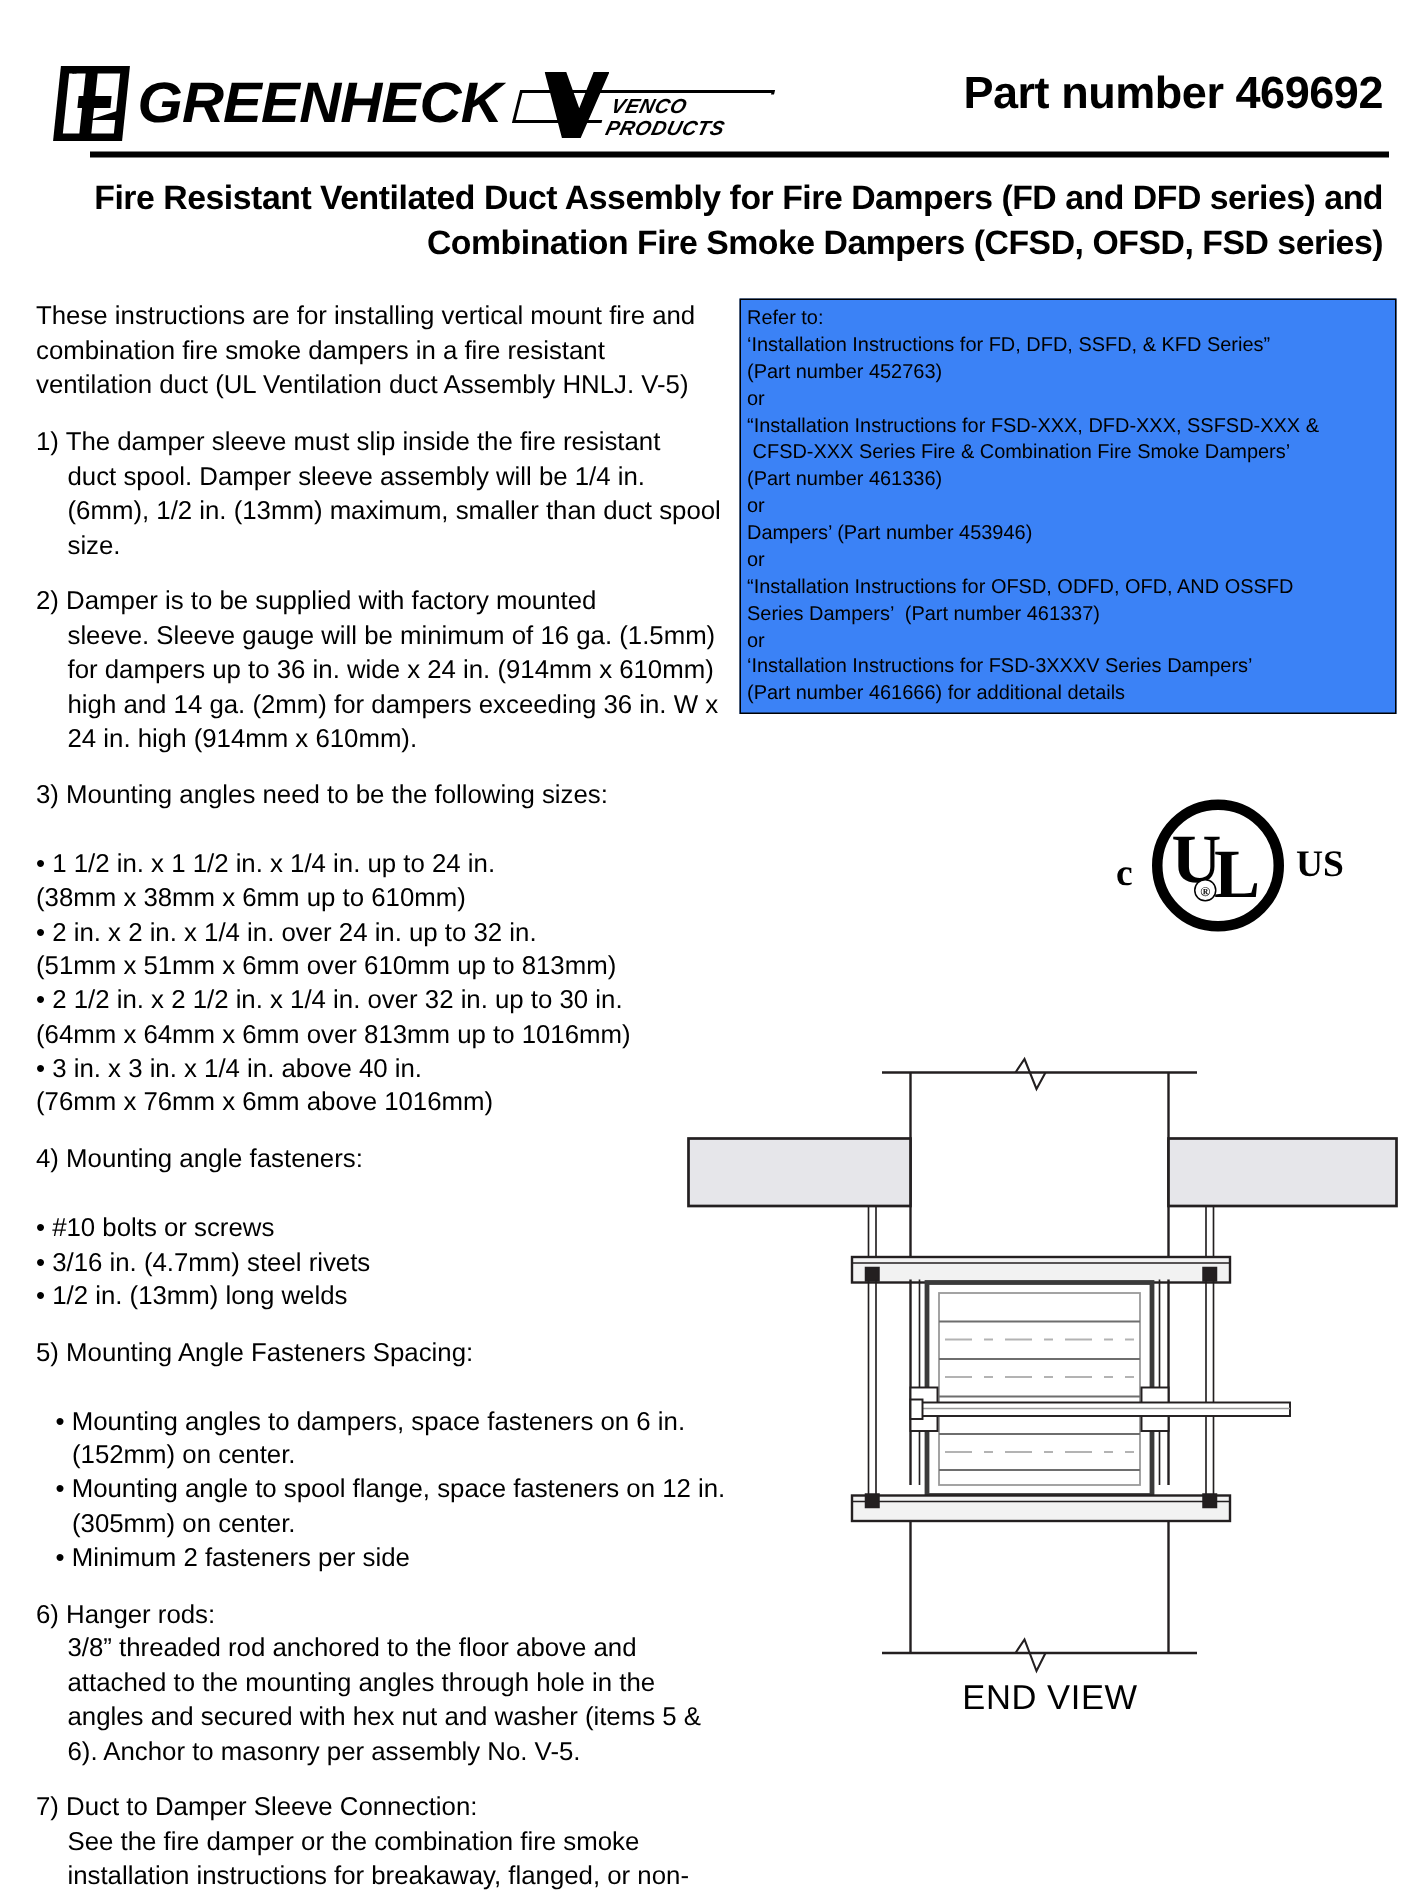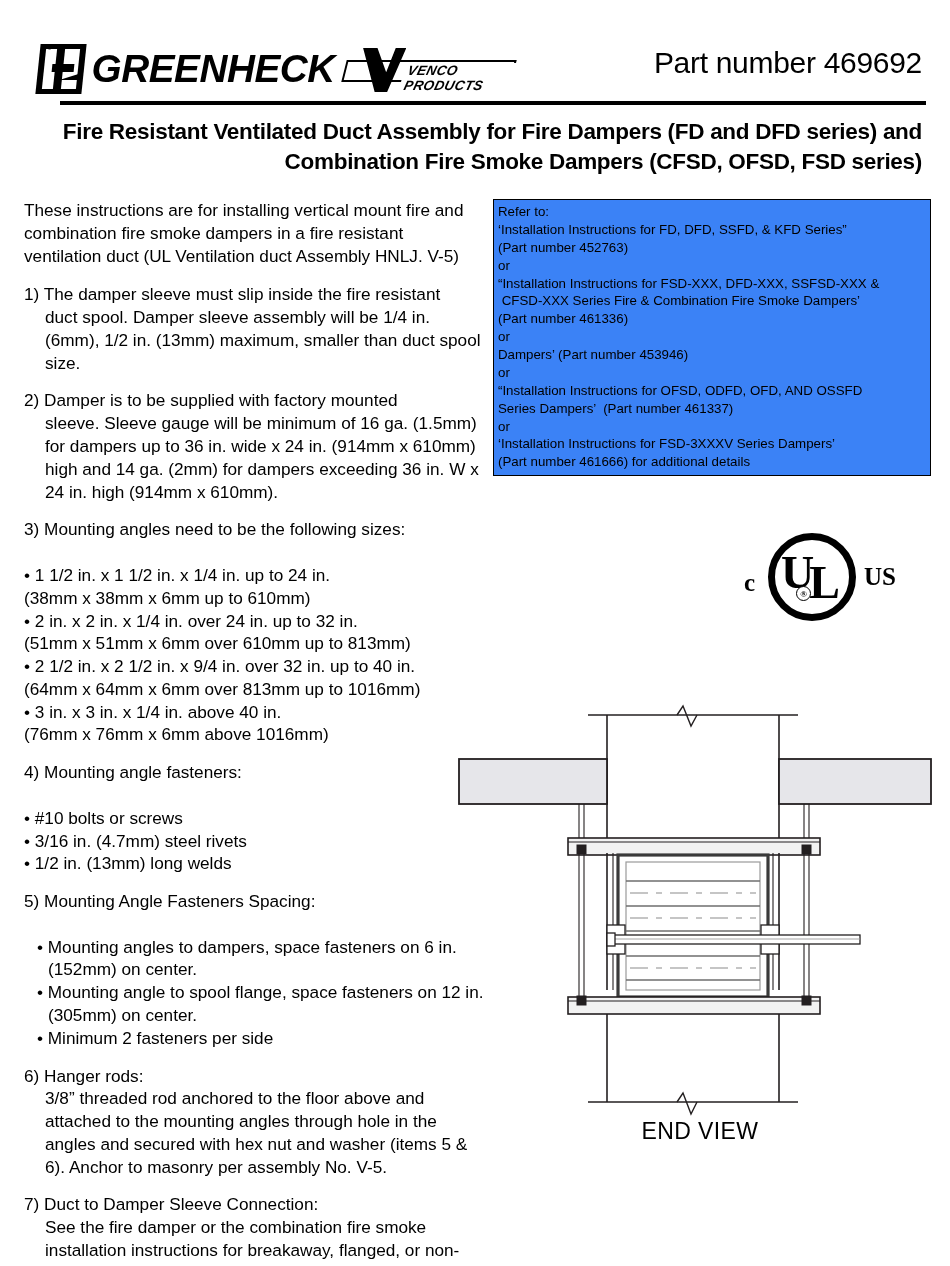--- a/index.html
+++ b/index.html
@@ -98,21 +98,21 @@
     position: absolute; left: 14px; top: 2px;
     width: 48px; height: 44px;
     background: #000;
     clip-path: polygon(10% 0%, 40% 0%, 58% 55%, 78% 0%, 100% 0%, 60% 100%, 34% 100%);
     z-index: 4;
   }
   .part-number {
     position: absolute;
     right: 28px; top: 46px;
     font-size: 30px;
-    font-weight: normal;
+    font-weight: bold;
     letter-spacing: -0.3px;
   }
   .header-rule {
     position: absolute;
     left: 60px; top: 101px;
     width: 866px; height: 4px;
     background: #000;
   }
 
   
@@ -276,21 +276,21 @@
     <span class="cont">sleeve. Sleeve gauge will be minimum of 16 ga. (1.5mm) for dampers up to 36 in. wide x 24 in. (914mm x 610mm) high and 14 ga. (2mm) for dampers exceeding 36 in. W x 24 in. high (914mm x 610mm).</span>
   </div>
 
   <div class="numitem">
     <span class="head"><span>3)</span> <span>Mounting angles need to be the following sizes:</span></span>
     <span class="blist">
       <span class="bl">• 1 1/2 in. x 1 1/2 in. x 1/4 in. up to 24 in.</span>
       <span class="bl sub">(38mm x 38mm x 6mm up to 610mm)</span>
       <span class="bl">• 2 in. x 2 in. x 1/4 in. over 24 in. up to 32 in.</span>
       <span class="bl sub">(51mm x 51mm x 6mm over 610mm up to 813mm)</span>
-      <span class="bl">• 2 1/2 in. x 2 1/2 in. x 9/4 in. over 32 in. up to 40 in.</span>
+      <span class="bl">• 2 1/2 in. x 2 1/2 in. x 1/4 in. over 32 in. up to 30 in.</span>
       <span class="bl sub">(64mm x 64mm x 6mm over 813mm up to 1016mm)</span>
       <span class="bl">• 3 in. x 3 in. x 1/4 in. above 40 in.</span>
       <span class="bl sub">(76mm x 76mm x 6mm above 1016mm)</span>
     </span>
   </div>
 
   <div class="numitem">
     <span class="head"><span>4)</span> <span>Mounting angle fasteners:</span></span>
     <span class="blist">
       <span class="bl">• #10 bolts or screws</span>

